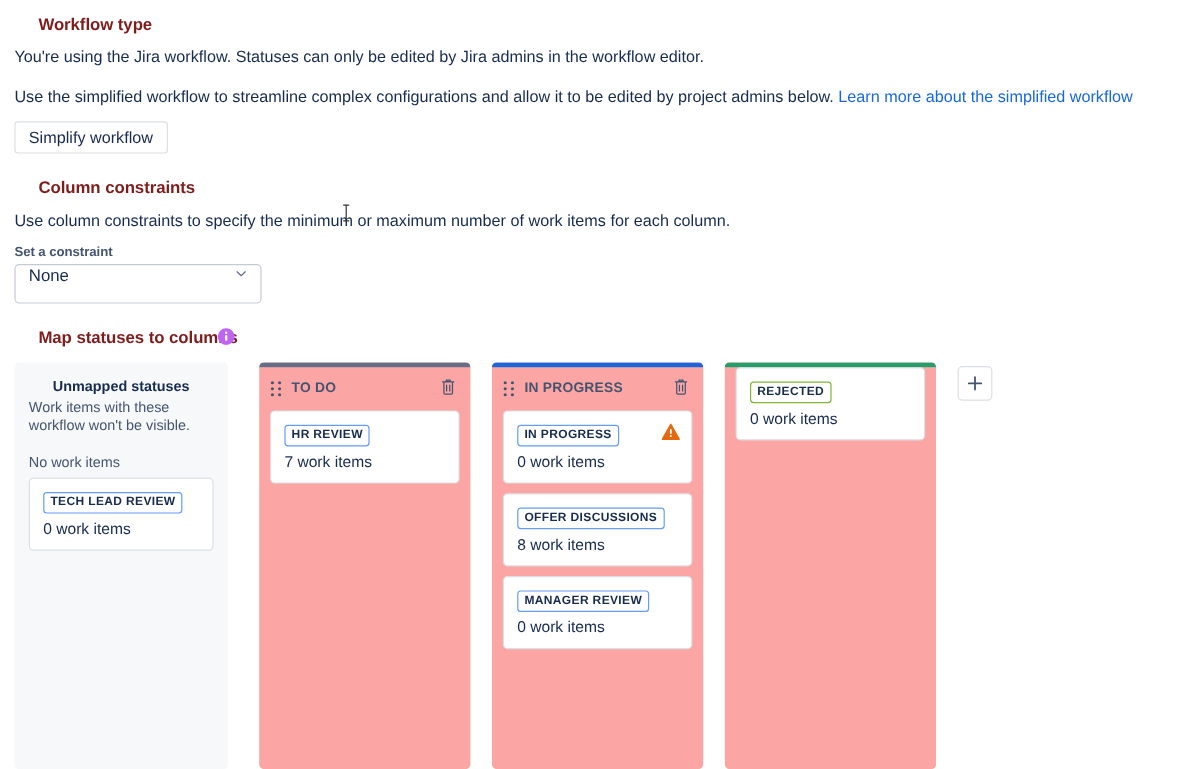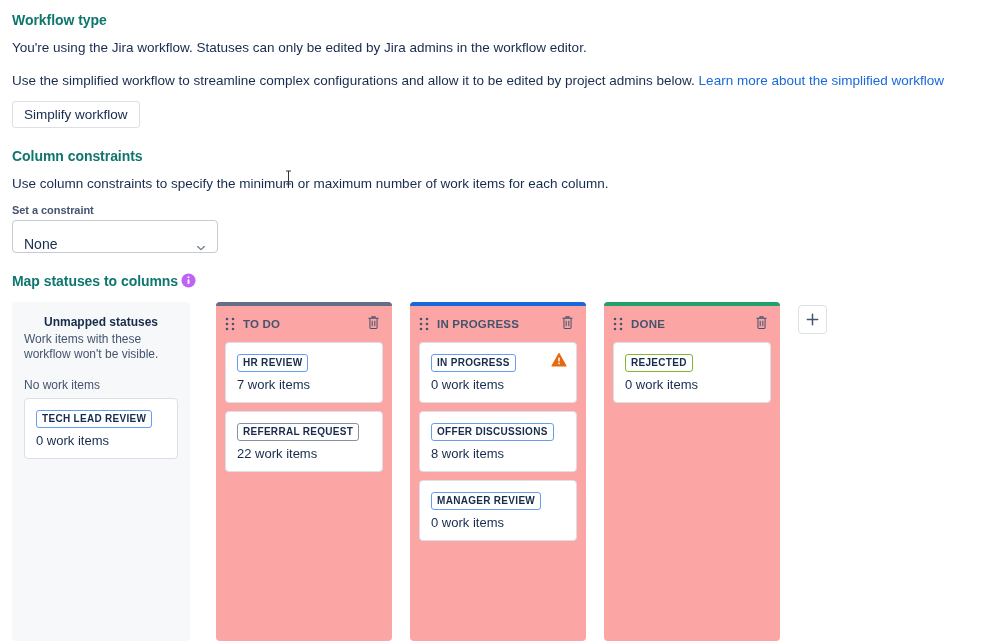--- a/index.html
+++ b/index.html
@@ -17,22 +17,23 @@
     position: relative;
     width: 999px;
     height: 641px;
     padding: 0;
   }
 
   
   .section-title {
     font-size: 14px;
     font-weight: bold;
-    color: #0f766e;
+    color: #7f1d1d;
     letter-spacing: -0.05px;
+    margin-left: 20px;
   }
 
   .body-text {
     font-size: 13.5px;
     font-weight: 400;
     color: #172b4d;
     line-height: 18px;
   }
 
   .link {
@@ -80,21 +81,21 @@
   .select-wrap {
     position: absolute;
     left: 12px;
     top: 220px;
     width: 206px;
     height: 33px;
     background: #ffffff;
     border: 1px solid #c5cbd4;
     border-radius: 4px;
     display: flex;
-    align-items: flex-end;
+    align-items: flex-start;
     padding: 0 10px 0 11px;
     cursor: pointer;
   }
   .select-value {
     flex: 1;
     font-size: 14px;
     color: #172b4d;
   }
   .chev { width: 12px; height: 12px; flex: none; }
 
@@ -351,21 +352,20 @@
               </svg></span>
             <span class="col-name">TO DO</span>
             <button class="trash-btn">
               <span><svg viewBox="0 0 16 16" width="15" height="15">
                   <path d="M6.2 1.8 h3.6 v1.4 h-3.6z M2.6 3.4 h10.8 M4.2 3.4 v10 a1 1 0 0 0 1 1 h5.6 a1 1 0 0 0 1 -1 v-10 M6.6 6 v6 M9.4 6 v6" fill="none" stroke="#44546f" stroke-width="1.1" stroke-linejoin="round"></path>
                 </svg></span>
             </button>
           </div>
           <div class="col-body">
             <div class="status-card"><span class="lozenge lz-blue">HR REVIEW</span><div class="card-count">7 work items</div></div>
-            <div class="status-card"><span class="lozenge lz-gray">REFERRAL REQUEST</span><div class="card-count">22 work items</div></div>
           </div>
         </div>
         <div class="column">
           <div class="col-topbar" style="background: rgb(24, 104, 219);"></div>
           <div class="col-header">
             <span class="drag-handle"><svg viewBox="0 0 10 14" width="10" height="14">
                 <circle cx="2" cy="2" r="1.3" fill="#44546f"></circle>
                 <circle cx="8" cy="2" r="1.3" fill="#44546f"></circle>
                 <circle cx="2" cy="7" r="1.3" fill="#44546f"></circle>
                 <circle cx="8" cy="7" r="1.3" fill="#44546f"></circle>
@@ -384,36 +384,20 @@
                   <path d="M8 1.6 L15 14 H1 Z" fill="#e56910" stroke="#e56910" stroke-width="1.2" stroke-linejoin="round"></path>
                   <rect x="7.25" y="5.6" width="1.5" height="4" rx="0.7" fill="#ffffff"></rect>
                   <circle cx="8" cy="11.4" r="0.85" fill="#ffffff"></circle>
                 </svg></span></div>
             <div class="status-card"><span class="lozenge lz-blue">OFFER DISCUSSIONS</span><div class="card-count">8 work items</div></div>
             <div class="status-card"><span class="lozenge lz-blue">MANAGER REVIEW</span><div class="card-count">0 work items</div></div>
           </div>
         </div>
         <div class="column">
           <div class="col-topbar" style="background: rgb(34, 160, 107);"></div>
-          <div class="col-header">
-            <span class="drag-handle"><svg viewBox="0 0 10 14" width="10" height="14">
-                <circle cx="2" cy="2" r="1.3" fill="#44546f"></circle>
-                <circle cx="8" cy="2" r="1.3" fill="#44546f"></circle>
-                <circle cx="2" cy="7" r="1.3" fill="#44546f"></circle>
-                <circle cx="8" cy="7" r="1.3" fill="#44546f"></circle>
-                <circle cx="2" cy="12" r="1.3" fill="#44546f"></circle>
-                <circle cx="8" cy="12" r="1.3" fill="#44546f"></circle>
-              </svg></span>
-            <span class="col-name">DONE</span>
-            <button class="trash-btn">
-              <span><svg viewBox="0 0 16 16" width="15" height="15">
-                  <path d="M6.2 1.8 h3.6 v1.4 h-3.6z M2.6 3.4 h10.8 M4.2 3.4 v10 a1 1 0 0 0 1 1 h5.6 a1 1 0 0 0 1 -1 v-10 M6.6 6 v6 M9.4 6 v6" fill="none" stroke="#44546f" stroke-width="1.1" stroke-linejoin="round"></path>
-                </svg></span>
-            </button>
-          </div>
           <div class="col-body">
             <div class="status-card"><span class="lozenge lz-green">REJECTED</span><div class="card-count">0 work items</div></div>
           </div>
         </div>
       </div>
 
     <button class="add-col-btn">
       <svg viewBox="0 0 16 16" width="15" height="15" aria-hidden="true">
         <path d="M8 2.5 V13.5 M2.5 8 H13.5" stroke="#44546f" stroke-width="1.6" stroke-linecap="round"></path>
       </svg>

